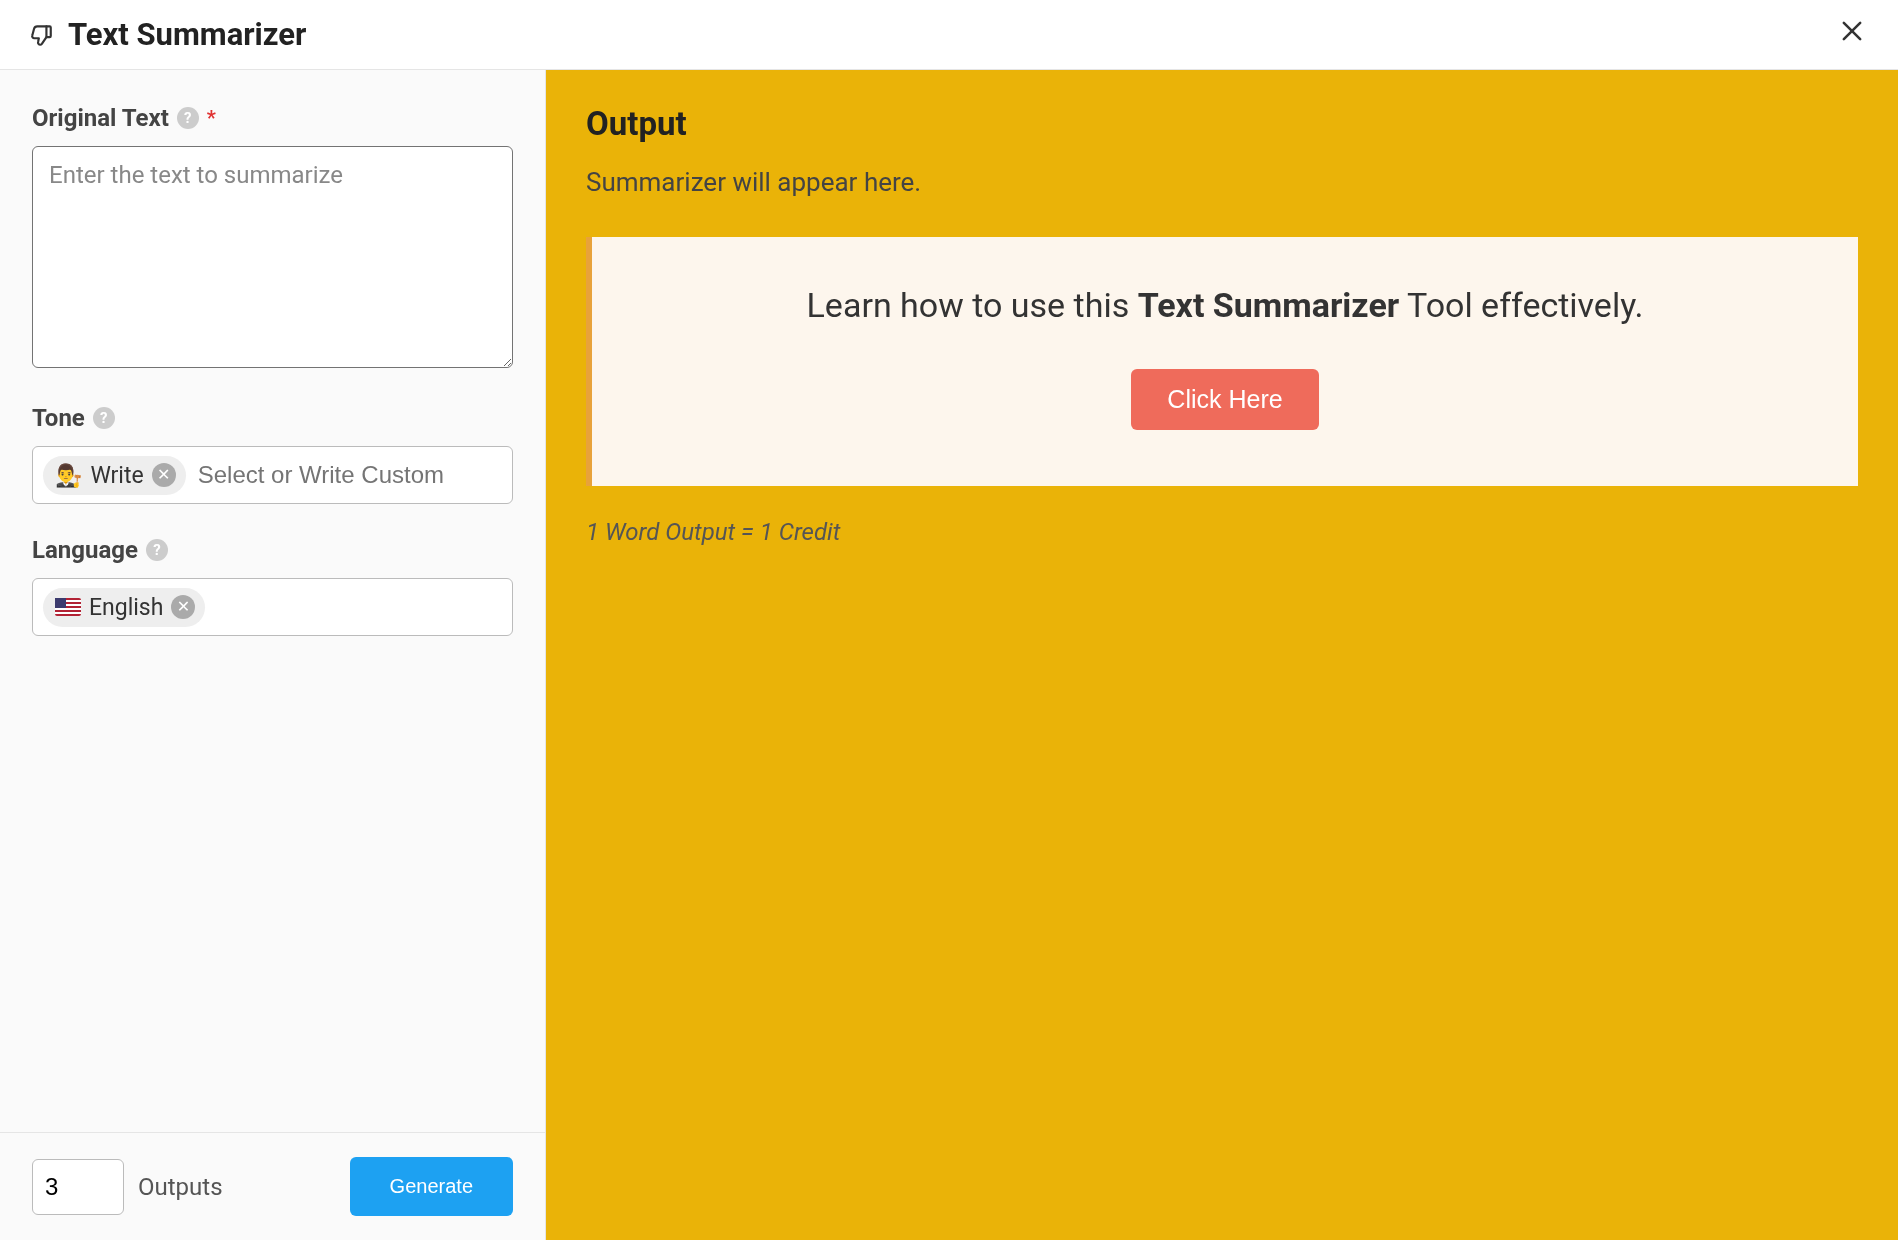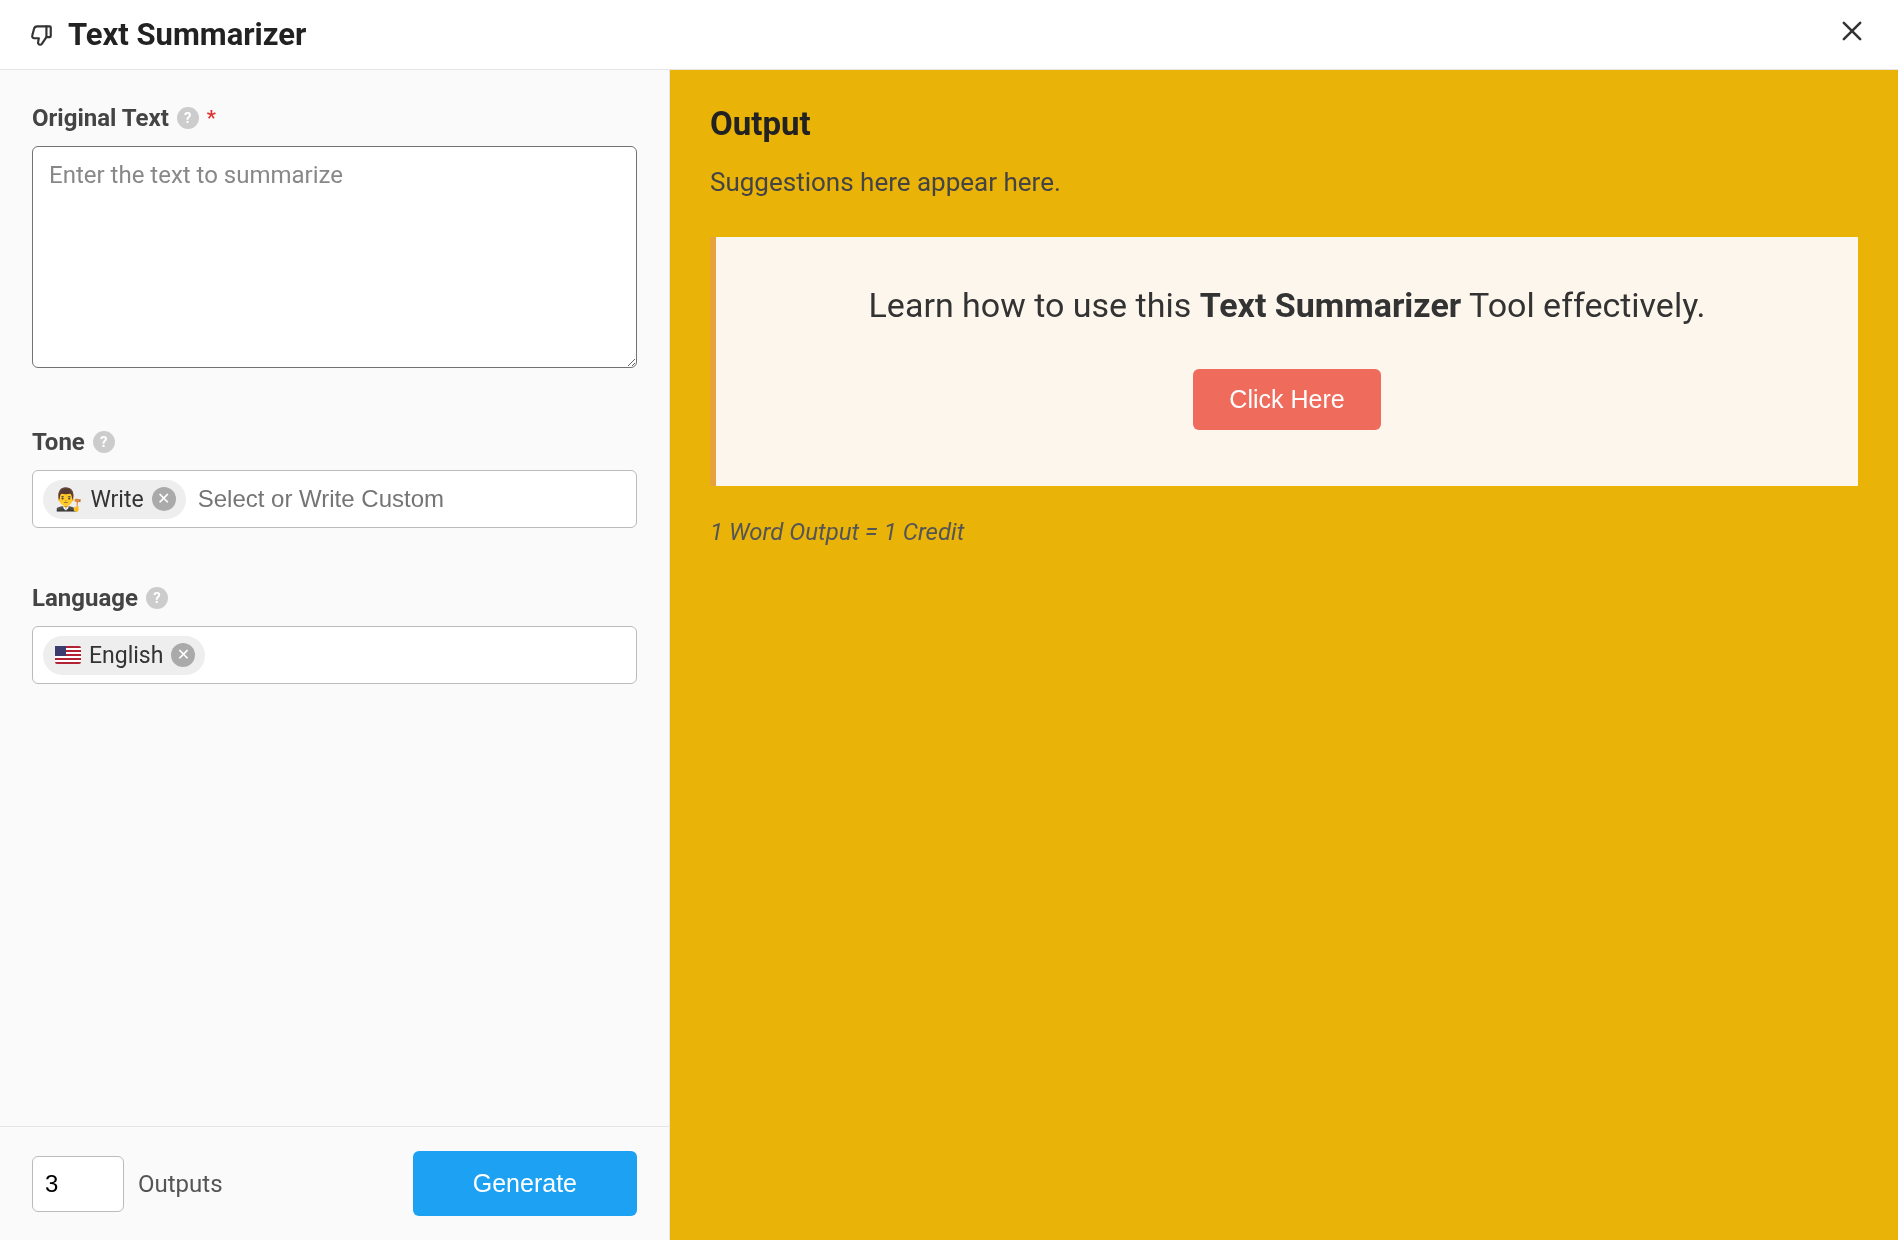--- a/index.html
+++ b/index.html
@@ -46,28 +46,27 @@
       font-size: 32px;
       color: #333;
       background: none;
       border: none;
     }
     .main {
       display: flex;
       height: calc(100% - 80px);
     }
     .left-panel {
-      width: 670px;
+      width: 546px;
       background: #fafafa;
       border-right: 1px solid #e5e5e5;
       padding: 34px 32px 0 32px;
       display: flex;
       flex-direction: column;
       position: relative;
-      gap: 24px;
     }
     .form-group {
       margin-bottom: 32px;
     }
     .form-label {
       display: flex;
       align-items: center;
       gap: 8px;
       font-size: 24px;
       font-weight: 700;
@@ -206,23 +205,23 @@
     }
     .outputs-label {
       font-size: 24px;
       color: #555;
     }
     .generate-btn {
       background: #1da1f2;
       color: #fff;
       border: none;
       border-radius: 6px;
-      font-size: 25px;
+      font-size: 20px;
       font-weight: 500;
-      padding: 18px 60px;
+      padding: 18px 40px;
       cursor: pointer;
     }
     .right-panel {
       flex: 1;
       padding: 34px 40px;
       background: #eab308;
     }
     .output-title {
       font-size: 33px;
       font-weight: 700;
@@ -338,21 +337,21 @@
         <input type="number" class="number-input" value="3" style="">
         <span class="outputs-label">Outputs</span>
       </div>
       <button class="generate-btn">Generate</button>
     </div>
 
   </div>
 
   <div class="right-panel">
     <h2 class="output-title">Output</h2>
-    <p class="suggestions-text">Suggestions here appear here.</p>
+    <p class="suggestions-text">Summarizer will appear here.</p>
 
     <div class="info-banner">
       <p class="info-text">
         <span>Learn how to use this </span><strong>Text Summarizer</strong><span> Tool effectively.</span>
       </p>
       <button class="click-here-btn">Click Here</button>
     </div>
 
     <p class="credit-note">1 Word Output = 1 Credit</p>
   </div>

